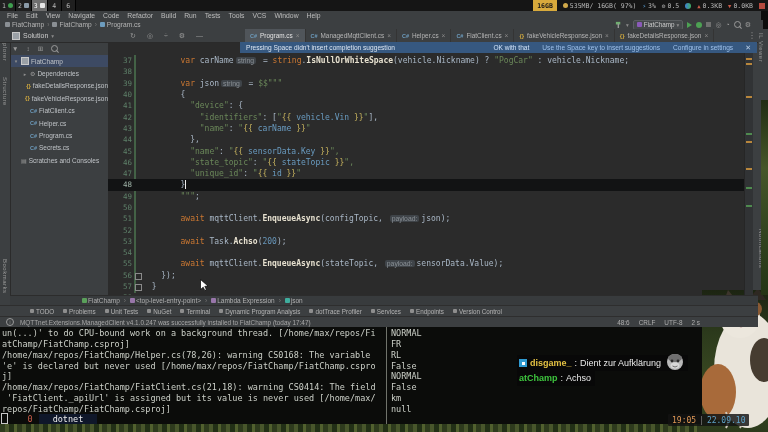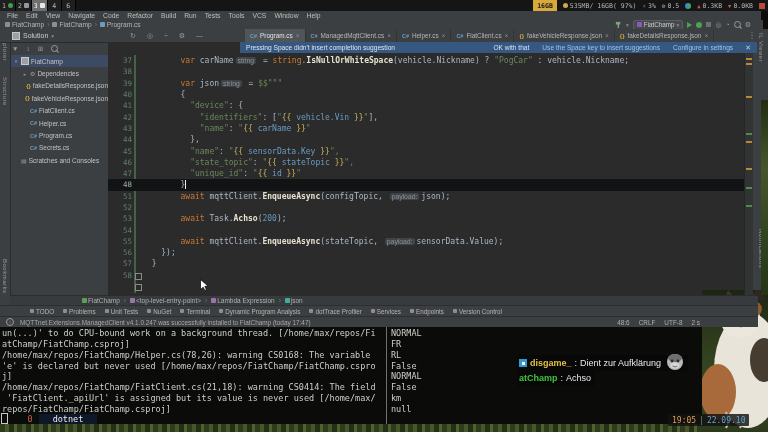--- a/index.html
+++ b/index.html
@@ -438,20 +438,30 @@
         <span class="ln">47</span>
         <span></span>
         <span class="cline"><span class="cs-t">          </span><span class="cs-s">"unique_id"</span><span class="cs-t">: </span><span class="cs-s">"</span><span class="cs-g">{{ </span><span class="cs-b">id</span><span class="cs-g"> }}</span><span class="cs-s">"</span></span>
       </div>
       <div class="crow current">
         <span class="ln">48</span>
         <span></span>
         <span class="cline"><span class="cs-t">        }</span><span class="caret"></span></span>
       </div>
       <div class="crow">
+        <span class="ln">49</span>
+        <span></span>
+        <span class="cline"><span class="cs-t">        </span><span class="cs-s">"""</span><span class="cs-t">;</span></span>
+      </div>
+      <div class="crow">
+        <span class="ln">50</span>
+        <span></span>
+        <span class="cline"></span>
+      </div>
+      <div class="crow">
         <span class="ln">51</span>
         <span></span>
         <span class="cline"><span class="cs-t">        </span><span class="cs-k">await</span><span class="cs-t"> mqttClient.</span><span class="cs-m">EnqueueAsync</span><span class="cs-t">(configTopic, </span><span class="cs-h">payload:</span><span class="cs-t">json);</span></span>
       </div>
       <div class="crow">
         <span class="ln">52</span>
         <span></span>
         <span class="cline"></span>
       </div>
       <div class="crow">

